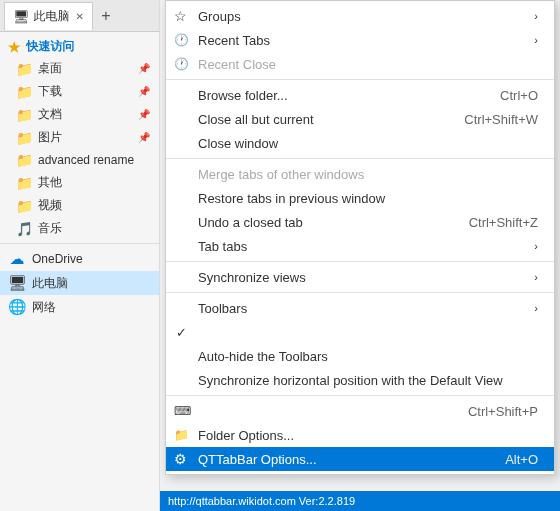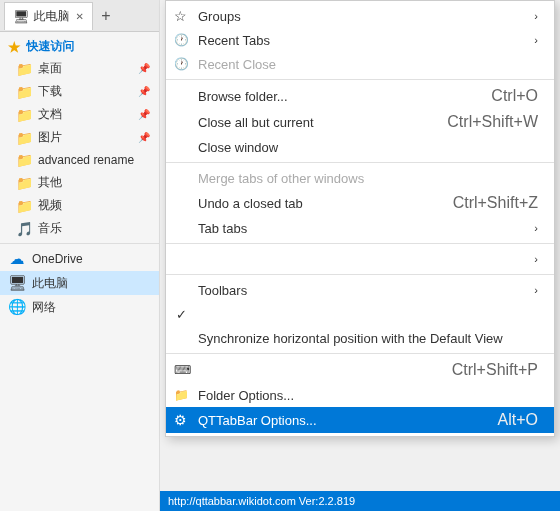--- a/index.html
+++ b/index.html
@@ -161,21 +161,21 @@
     }
 
     .menu-item .menu-icon {
       position: absolute;
       left: 8px;
       font-size: 14px;
     }
 
     .menu-item .shortcut {
       margin-left: auto;
-      font-size: 16px;
+      font-size: 13px;
       color: #666;
     }
 
     .menu-item.highlighted .shortcut {
       color: #eee;
     }
 
     .menu-item .submenu-arrow {
       margin-left: auto;
       font-size: 11px;
@@ -316,48 +316,55 @@
     <div class="menu-item">
       <span>Close window</span>
     </div>
 
     <div class="menu-separator"></div>
 
     <div class="menu-item disabled">
       <span>Merge tabs of other windows</span>
     </div>
 
+    <div class="menu-item">
+      <span>Restore tabs in previous window</span>
+    </div>
 
     <div class="menu-item">
       <span>Undo a closed tab</span>
       <span class="shortcut">Ctrl+Shift+Z</span>
     </div>
 
     <div class="menu-item">
       <span>Tab tabs</span>
       <span class="submenu-arrow">›</span>
     </div>
 
     <div class="menu-separator"></div>
 
     <div class="menu-item">
+      <span>Synchronize views</span>
       <span class="submenu-arrow">›</span>
     </div>
 
     <div class="menu-separator"></div>
 
     <div class="menu-item">
       <span>Toolbars</span>
       <span class="submenu-arrow">›</span>
     </div>
 
     <div class="menu-item">
       <span class="checkmark">✓</span>
     </div>
 
+    <div class="menu-item">
+      <span>Auto-hide the Toolbars</span>
+    </div>
 
     <div class="menu-item">
       <span>Synchronize horizontal position with the Default View</span>
     </div>
 
     <div class="menu-separator"></div>
 
     <div class="menu-item">
       <span class="menu-icon" style="font-size:12px;">⌨</span>
       <span class="shortcut">Ctrl+Shift+P</span>

